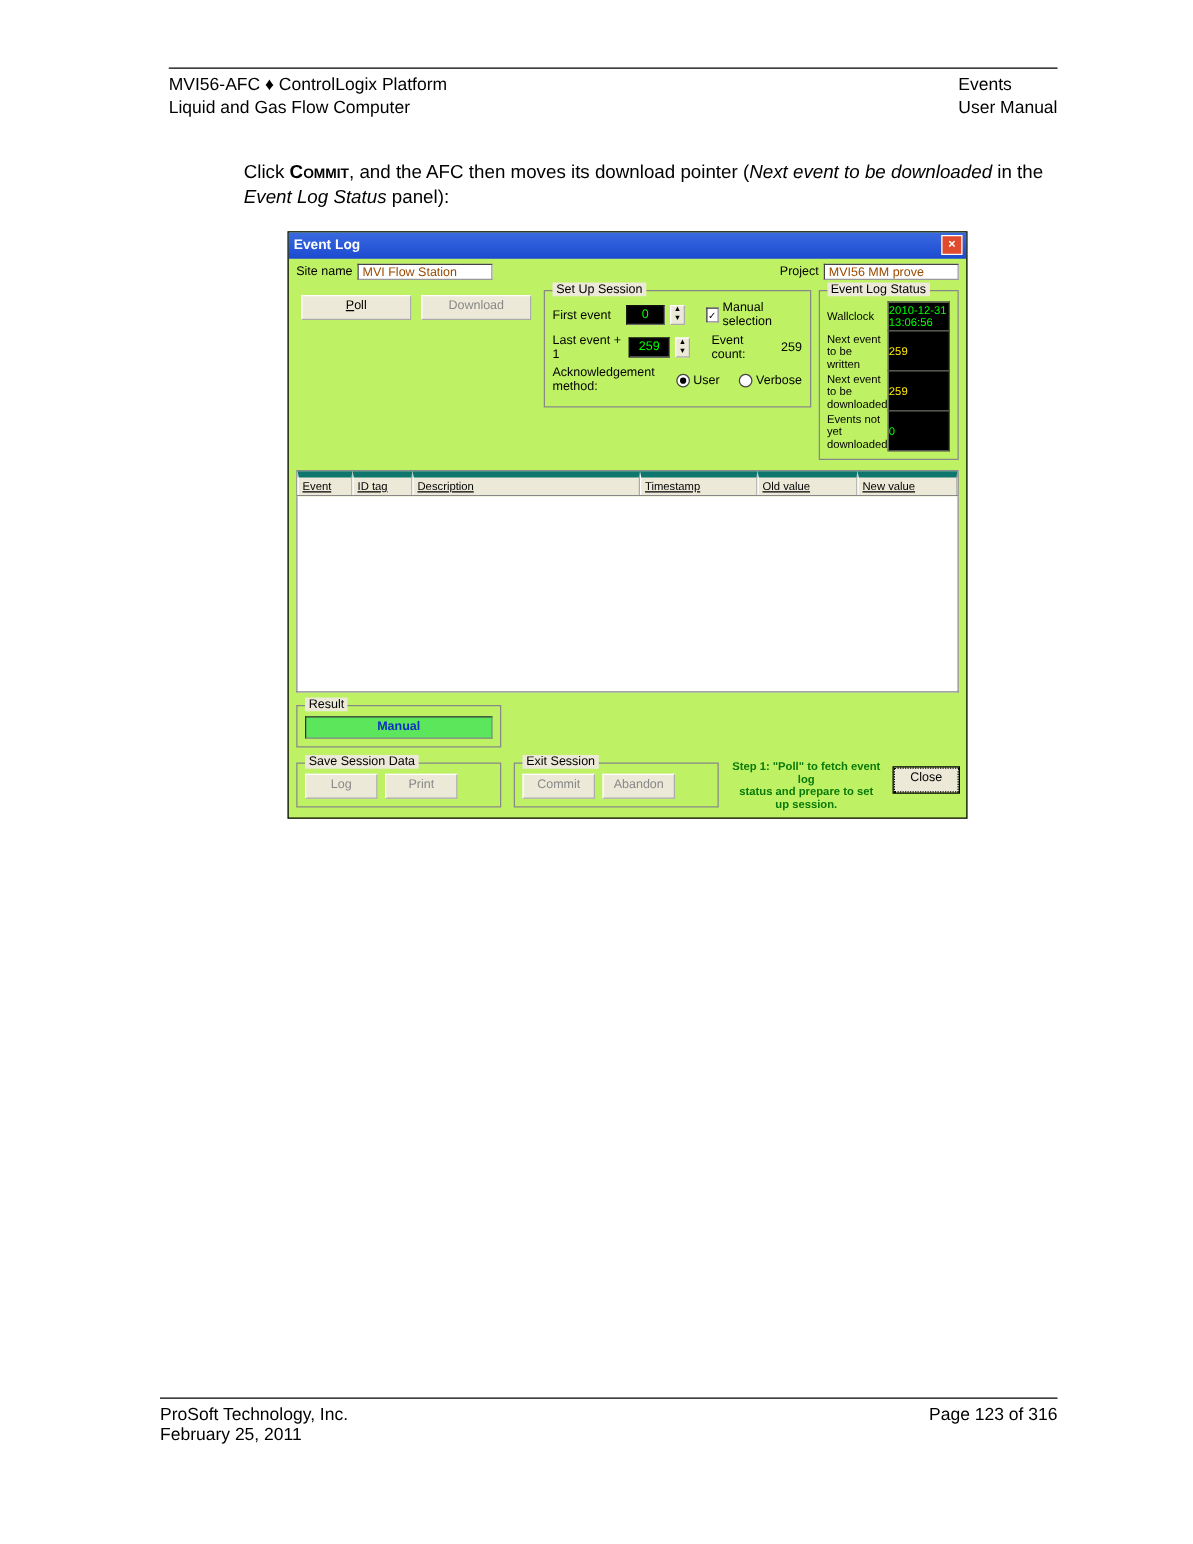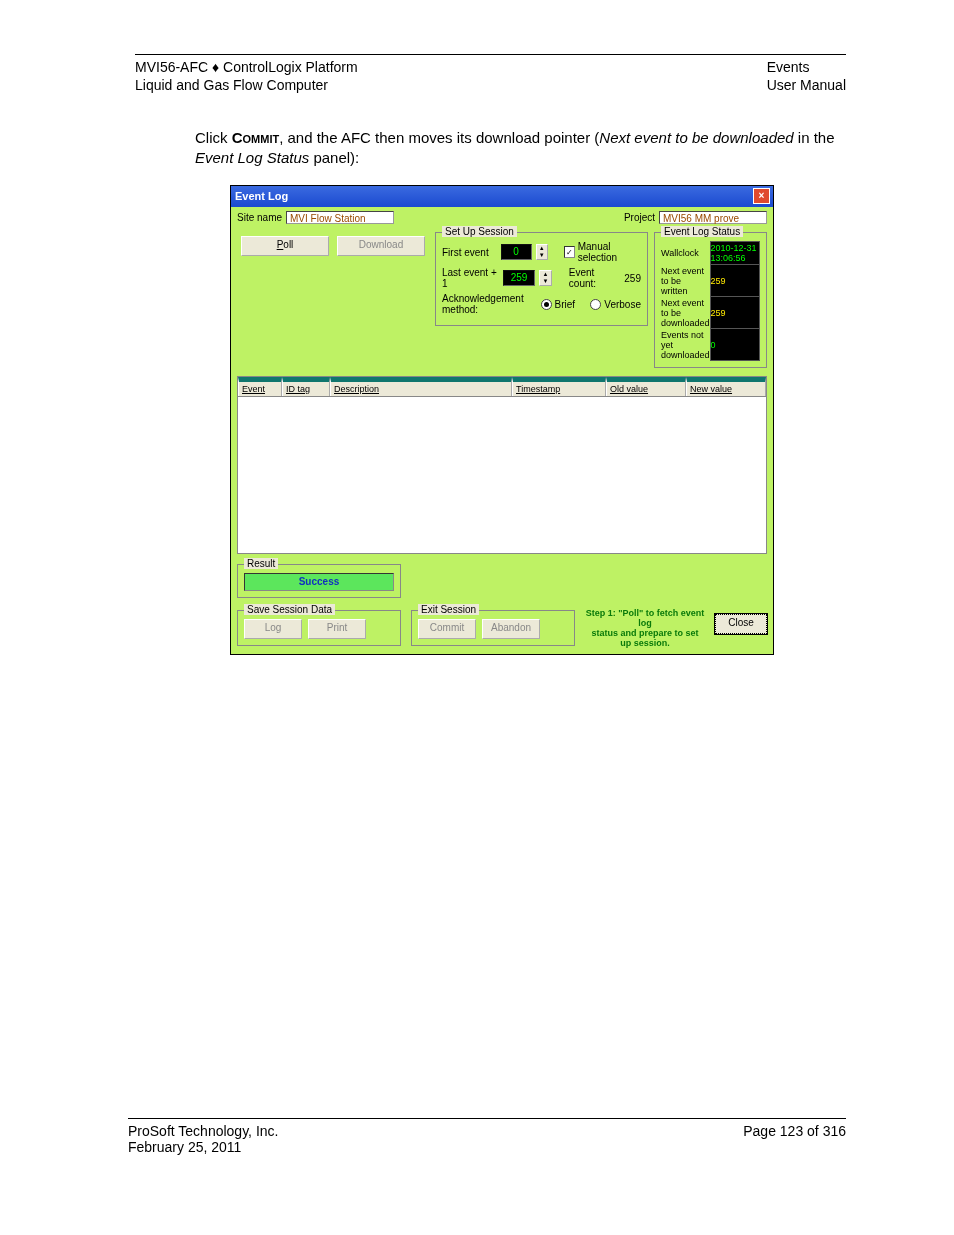--- a/index.html
+++ b/index.html
@@ -230,21 +230,21 @@
                 </span>
               <span style="width:10px"></span>
               <span>Event count:</span>
               <span style="margin-left:2px">259</span>
             </div>
             <div class="setup-row">
               <span>Acknowledgement method:</span>
               <span style="width:6px"></span>
               <span class="radio">
                   <span class="r sel"></span>
-                  <span>Brief</span>
+                  <span>User</span>
                 </span>
               <span style="width:10px"></span>
               <span class="radio">
                   <span class="r"></span>
                   <span>Verbose</span>
                 </span>
             </div>
           </div>
 
           <div class="group status">
@@ -277,21 +277,21 @@
           <div class="gh-id">ID tag</div>
           <div class="gh-desc">Description</div>
           <div class="gh-ts">Timestamp</div>
           <div class="gh-old">Old value</div>
           <div class="gh-new">New value</div>
         </div>
         <div class="gridbody"></div>
 
         <div class="group result-group">
           <span class="legend">Result</span>
-          <div class="result-field">Success</div>
+          <div class="result-field">Manual</div>
         </div>
 
         <div class="bottom-row">
           <div class="group save-group">
             <span class="legend">Save Session Data</span>
             <div class="btns">
               <div class="winbtn disabled" style="width:56px">Log</div>
               <div class="winbtn disabled" style="width:56px">Print</div>
             </div>
           </div>

